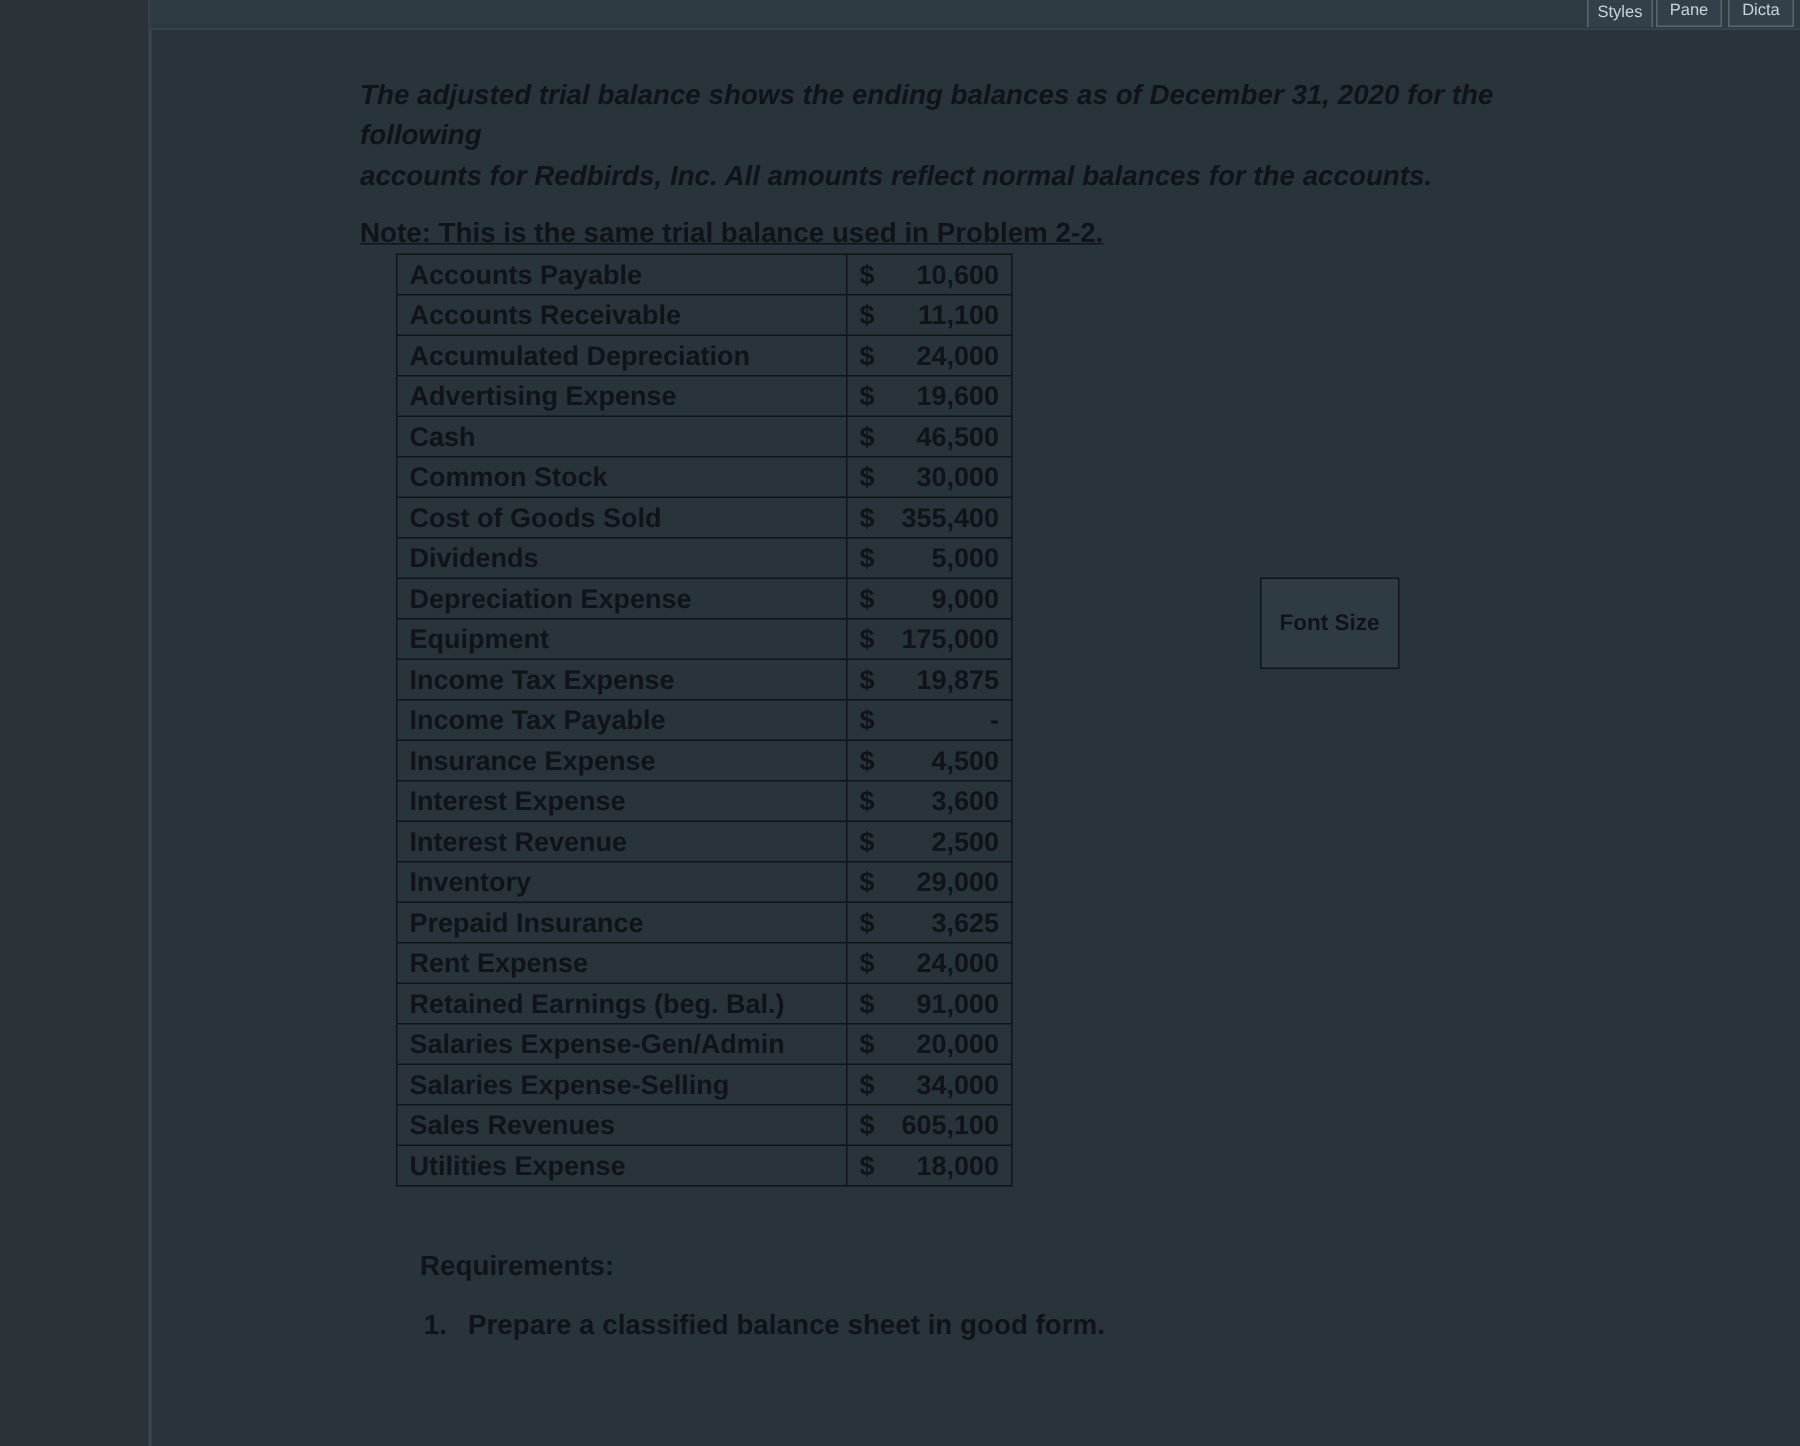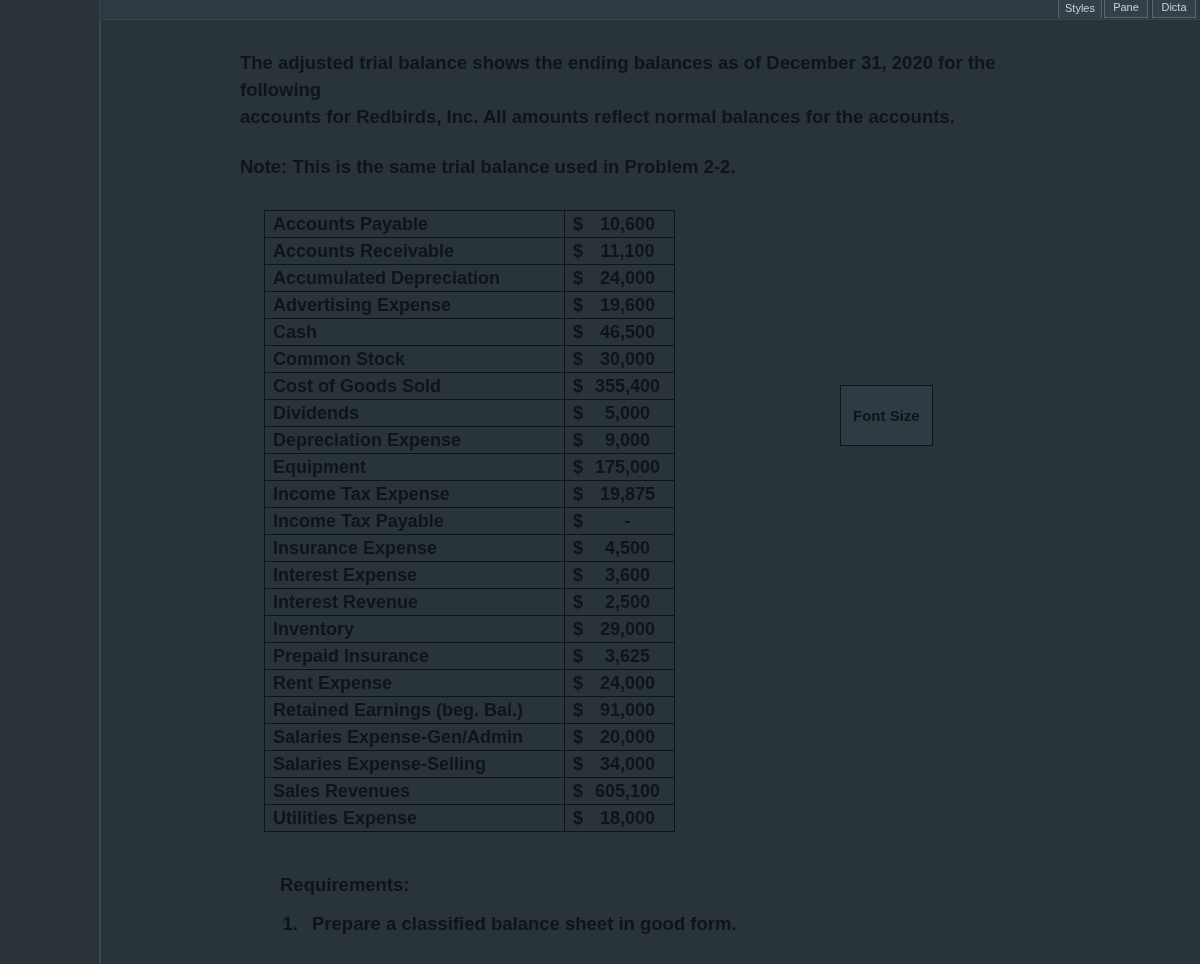--- a/index.html
+++ b/index.html
@@ -56,22 +56,22 @@
     left: 0px; top: 0; bottom: 0;
     width: 1px;
     background: #3d4a52;
   }
   .intro-1, .intro-2, .note, .req, .req-item {
     color: #101418;
     font-weight: bold;
     font-size: 18.5px;
     line-height: 1.45;
   }
-  .intro-block { margin-bottom: 24px; max-width: 820px; }
-  .note { margin-bottom: 29px; }
+  .intro-block { margin-bottom: 12px; max-width: 820px; font-style: italic; }
+  .note { margin-bottom: 0; text-decoration: underline; }
   .table-wrap { margin-bottom: 40px; }
   table.tb {
     border-collapse: collapse;
     font-size: 18px;
     color: #101418;
     margin-left: 24px;
   }
   table.tb td {
     border: 1.5px solid #101418;
     padding: 2px 8px 2px 8px;
@@ -86,21 +86,21 @@
     width: 110px;
     font-weight: bold;
     white-space: nowrap;
   }
   .amt-inner {
     display: flex;
     justify-content: space-between;
     align-items: center;
   }
   .amt-inner .sym { padding-right: 6px; }
-  .amt-inner .num { text-align: center; flex: 1; }
+  .amt-inner .num { text-align: right; flex: 1; }
   .fontsize-tag {
     position: absolute;
     left: 740px;
     top: 365px;
     border: 1.5px solid #101418;
     background: #2f3b42;
     padding: 21px 12px;
     font-size: 15px;
     font-weight: bold;
     color: #101418;

